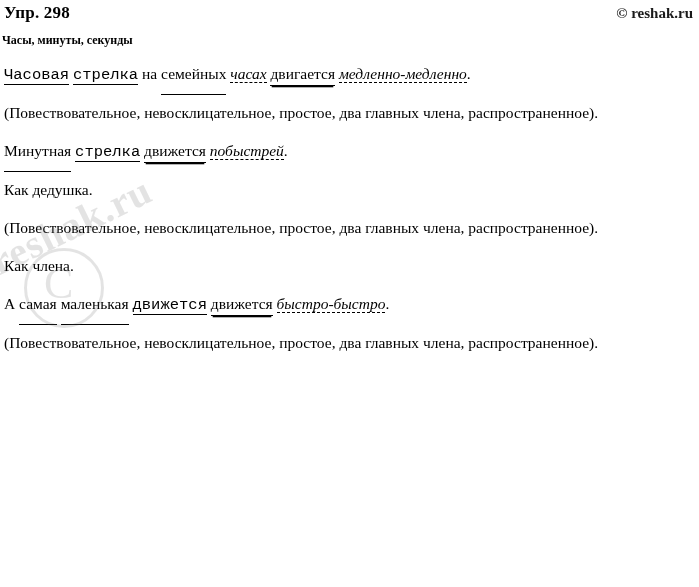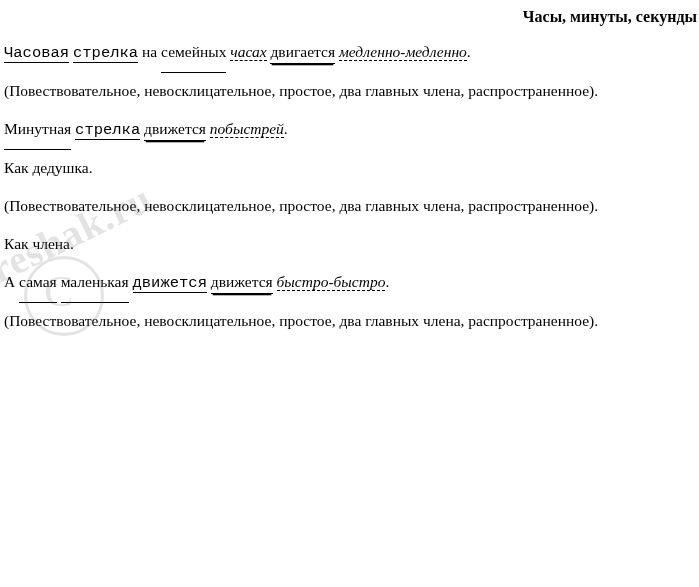--- a/index.html
+++ b/index.html
@@ -33,22 +33,22 @@
     font-size: 17px;
     font-weight: bold;
     letter-spacing: 0.2px;
   }
   .copyright {
     font-size: 15px;
     font-weight: bold;
     color: #1a1a1a;
   }
   .title {
-    text-align: right;
-    font-size: 16px;
+    text-align: left;
+    font-size: 12px;
     font-weight: bold;
     margin: 8px 0 14px 0;
   }
   .body-text {
     font-size: 15.5px;
     line-height: 1.55;
     text-align: justify;
     padding: 0 4px 0 2px;
   }
   .para {
@@ -111,20 +111,24 @@
     font-size: 44px;
     color: #6b6b6b;
     font-family: "Liberation Serif", serif;
   }
 </style>
 </head>
 <body>
 
 <div class="page">
 
+  <div class="header">
+    <div class="ex-number">Упр. 298</div>
+    <div class="copyright">© reshak.ru</div>
+  </div>
 
   <div class="title">Часы, минуты, секунды</div>
 
   <div class="body-text">
 
     <p class="para">
       <span class="u-single">Часовая</span>
       <span class="u-single">стрелка</span>
       <span>на</span>
       <span class="u-wavy">семейных</span>

